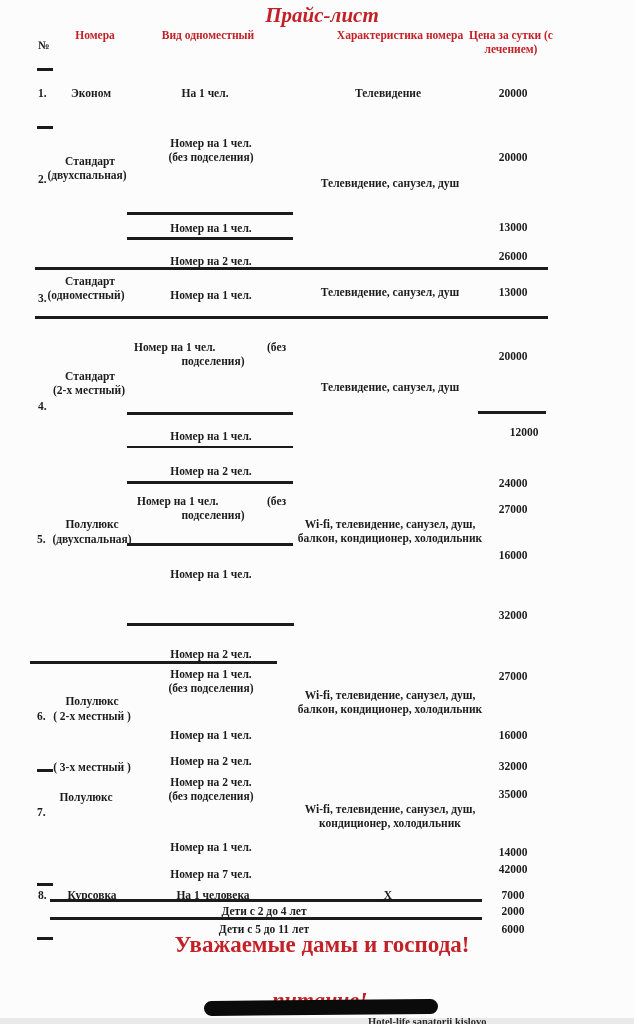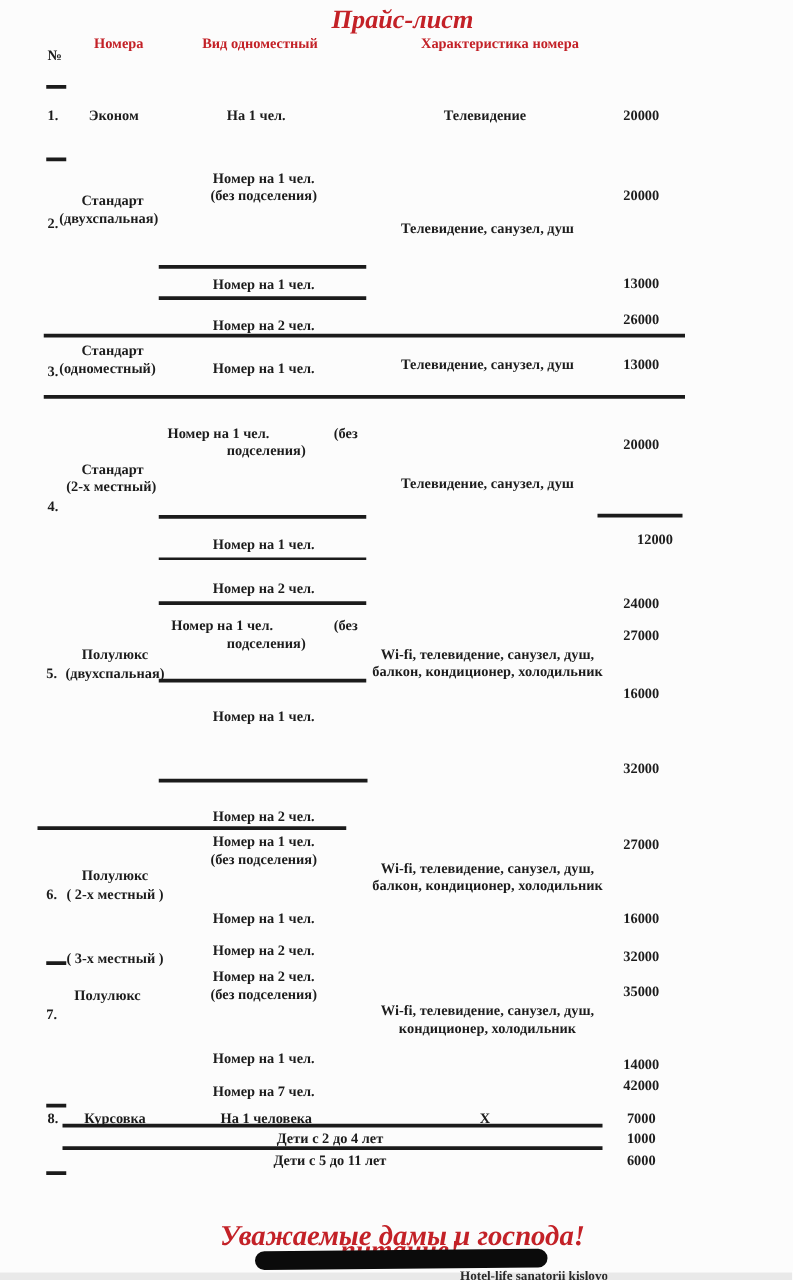--- a/index.html
+++ b/index.html
@@ -5,39 +5,40 @@
   html,body{margin:0;padding:0;background:#ffffff}
   .page{position:relative;width:634px;height:1024px;margin:0 auto;overflow:hidden;
         background:var(--page,#fcfcfc);color:var(--ink,#1c1c1c);
         font-family:"Liberation Serif","DejaVu Serif",serif;}
   .t{position:absolute;font-weight:bold;font-size:11.5px;line-height:14px;white-space:nowrap;}
   .c{transform:translateX(-50%);text-align:center;}
   .it{}
   .red{color:var(--red,#c32127);}
   .blk{white-space:normal;line-height:14px;}
   .title{font-size:21px;font-style:italic;}
-  .foot{font-size:23px;font-style:italic;margin-top:44px;}
+  .foot{font-size:23px;}
   .word{font-size:22px;font-style:italic;}
   .ln{position:absolute;background:#1b1b1b;}
   .bar{position:absolute;left:204px;top:1000px;width:234px;height:15px;border-radius:8px;
        background:var(--bar,#0b0b0b);transform:rotate(-0.5deg);}
   .strip{position:absolute;left:0;top:1018px;width:634px;height:6px;background:var(--strip,#e9e9e9);}
   .clip{position:absolute;left:368px;top:1015px;width:118px;height:9px;overflow:hidden;
         font-weight:bold;font-size:10.5px;line-height:14px;color:#2a2a2a;white-space:nowrap;}
 </style>
 </head>
 <body>
 
 <div class="page" style="--red: #c32127; --ink: #1c1c1c; --bar: #0b0b0b; --page: #fcfcfc; --strip: #e9e9e9;">
 
   <div class="t c red title" style="left:322px;top:8px">Прайс-лист</div>
   <div class="t" style="left:38px;top:38px">№</div>
   <div class="t c red" style="left:95px;top:28px">Номера</div>
   <div class="t c red" style="left:208px;top:28px">Вид одноместный</div>
   <div class="t c red blk" style="left:400px;top:28px;width:130px">Характеристика номера</div>
+  <div class="t c red blk" style="left:511px;top:28px;width:104px">Цена за сутки (с лечением)</div>
 
   <div class="ln" style="left:37px;top:68px;width:16px;height:2.5px"></div>
 
   <div class="t" style="left:38px;top:86px">1.</div>
   <div class="t c" style="left:91px;top:86px">Эконом</div>
   <div class="t c" style="left:205px;top:86px">На 1 чел.</div>
   <div class="t c" style="left:388px;top:86px">Телевидение</div>
   <div class="t c" style="left:513px;top:86px">20000</div>
 
   <div class="ln" style="left:37px;top:126px;width:16px;height:2.5px"></div>
@@ -131,21 +132,21 @@
 
   <div class="ln" style="left:37px;top:883px;width:16px;height:2.5px"></div>
 
   <div class="t" style="left:38px;top:888px">8.</div>
   <div class="t c" style="left:92px;top:888px">Курсовка</div>
   <div class="t c" style="left:213px;top:888px">На 1 человека</div>
   <div class="t c" style="left:388px;top:888px">X</div>
   <div class="t c" style="left:513px;top:888px">7000</div>
   <div class="ln" style="left:50px;top:899px;width:432px;height:2.5px"></div>
   <div class="t c it" style="left:264px;top:904px">Дети с 2 до 4 лет</div>
-  <div class="t c" style="left:513px;top:904px">1000</div>
+  <div class="t c" style="left:513px;top:904px">2000</div>
   <div class="ln" style="left:50px;top:917px;width:432px;height:2.5px"></div>
   <div class="t c it" style="left:264px;top:922px">Дети с 5 до 11 лет</div>
   <div class="t c" style="left:513px;top:922px">6000</div>
 
   <div class="ln" style="left:37px;top:937px;width:16px;height:2.5px"></div>
 
   <div class="t c red foot" style="left:322px;top:938px">Уважаемые дамы и господа!</div>
   <div class="t c red word" style="left:320px;top:993px">питание!</div>
   <div class="bar"></div>
   <div class="strip"></div>

